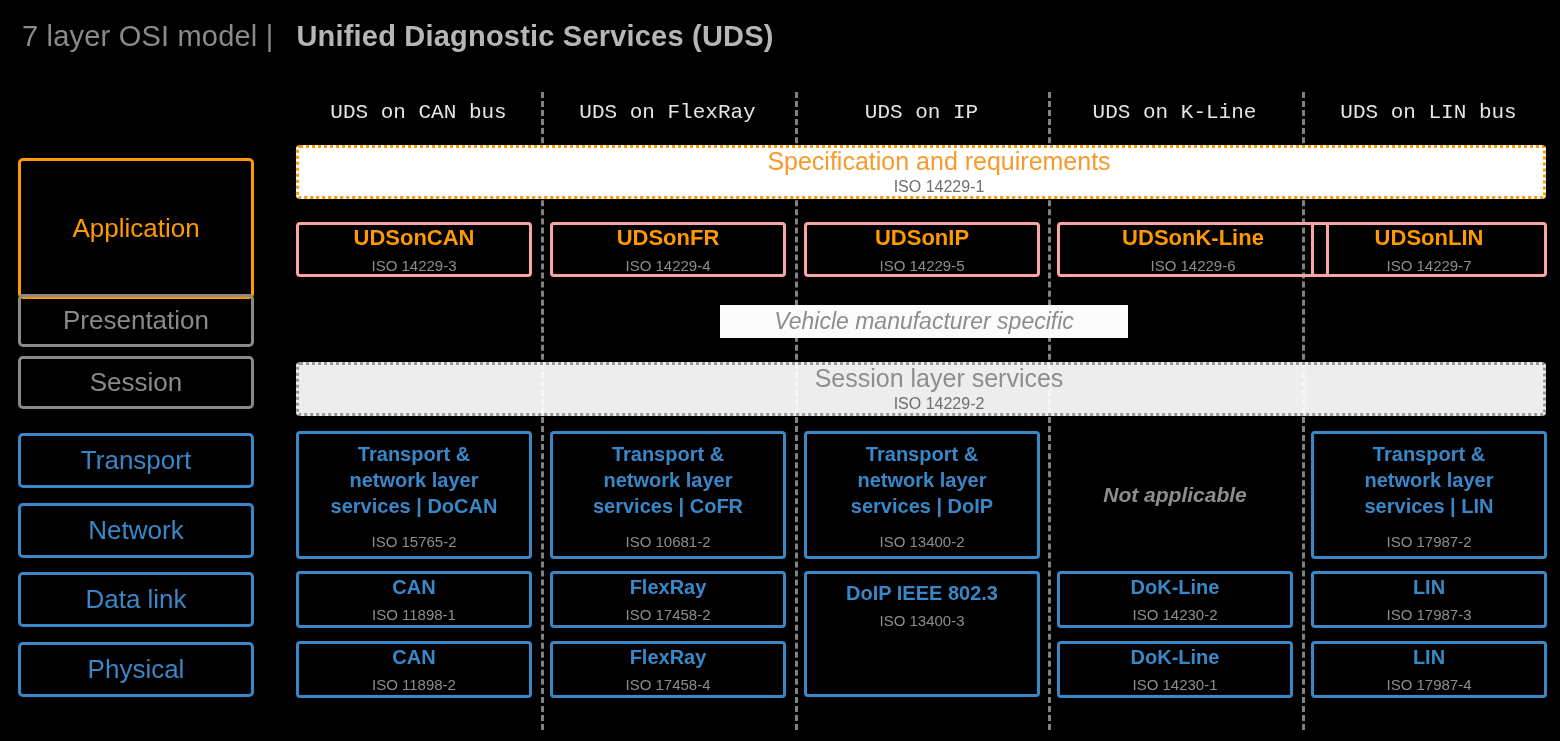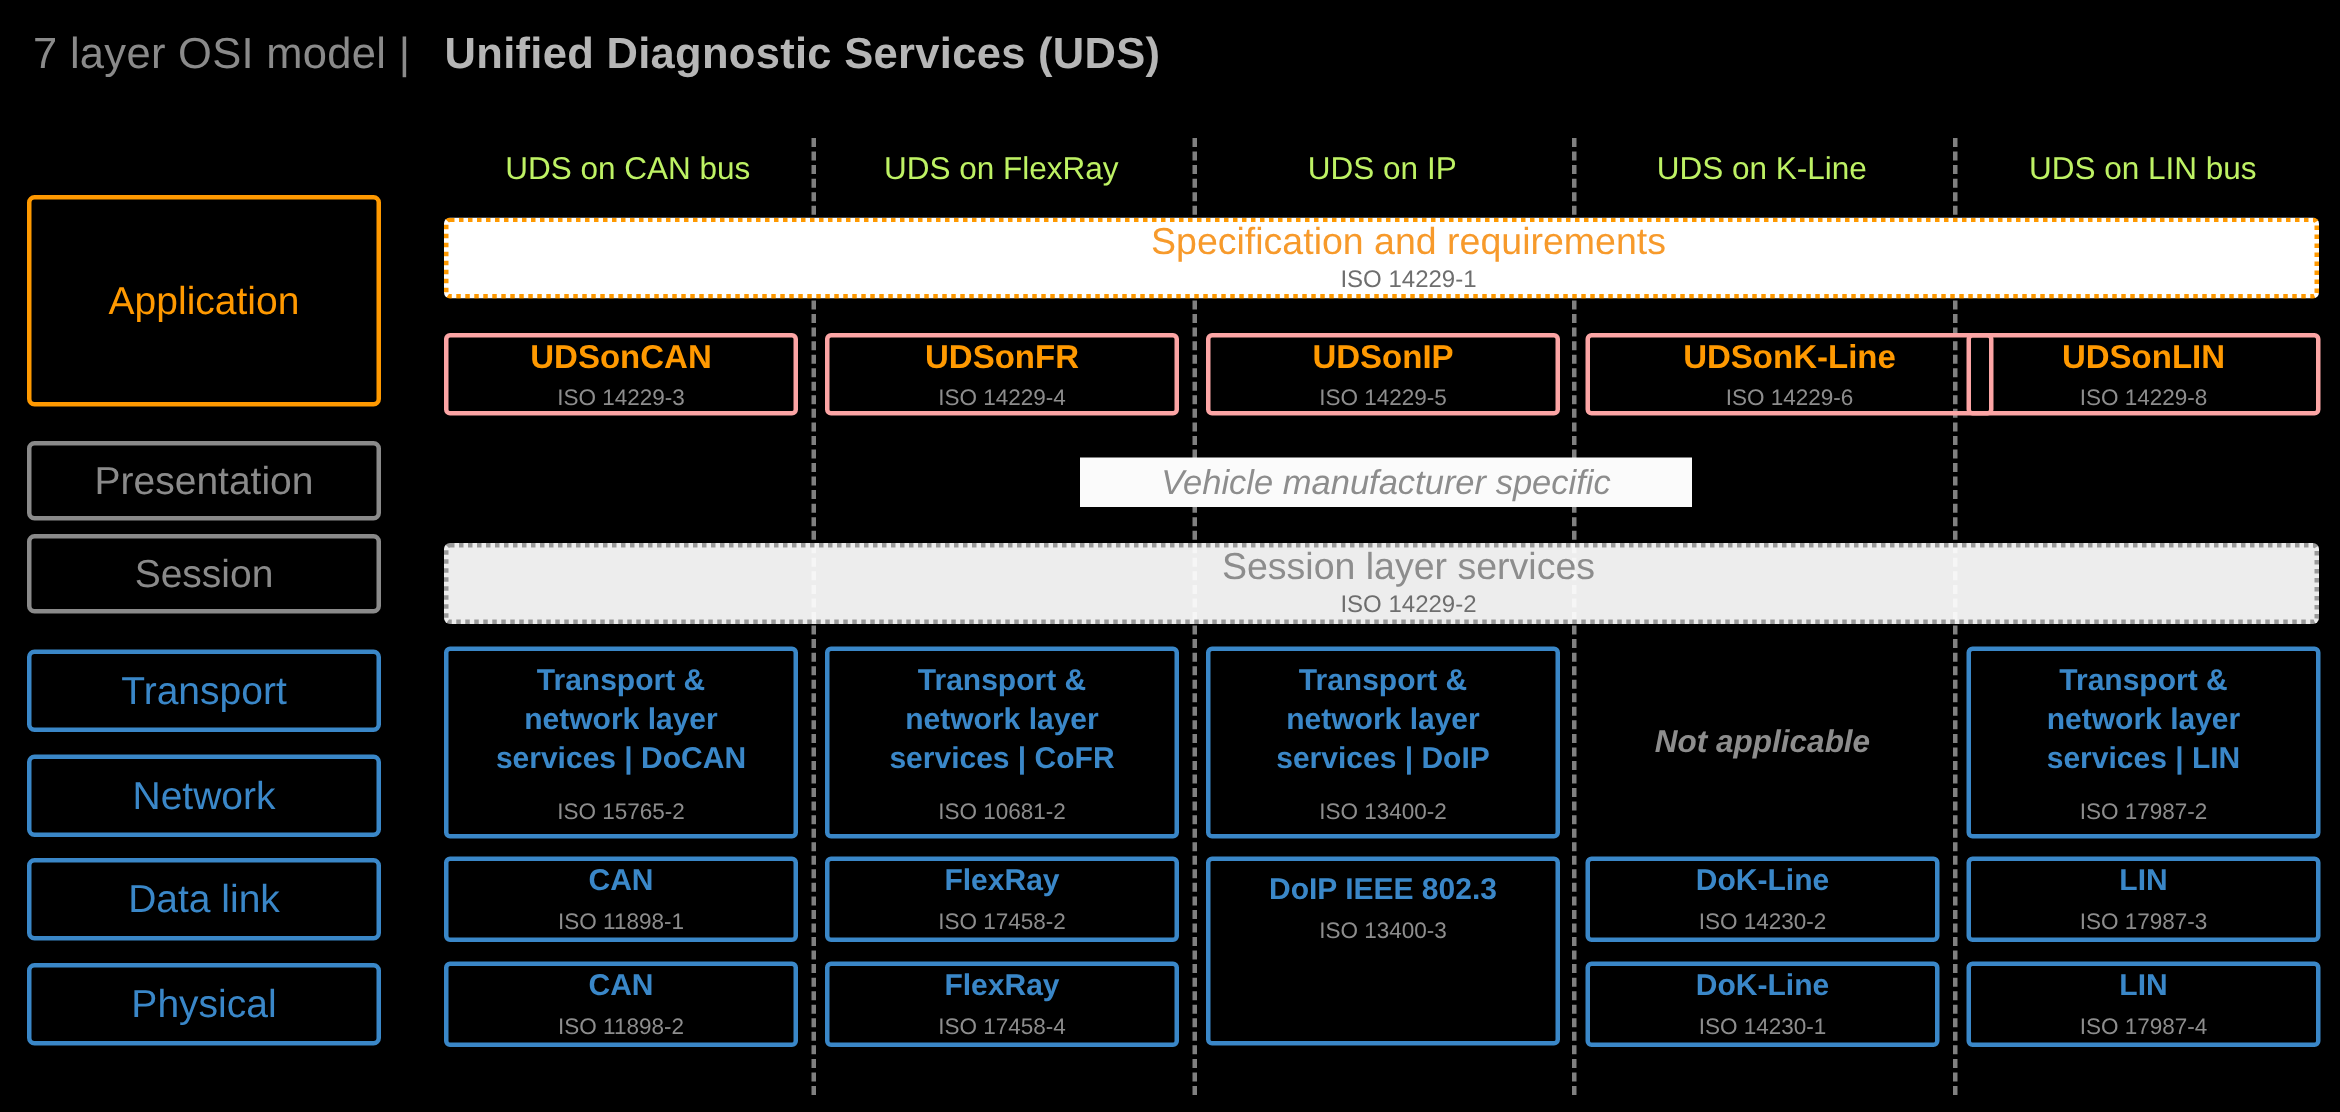--- a/index.html
+++ b/index.html
@@ -14,22 +14,22 @@
   #root { position: relative; width: 1560px; height: 741px; }
 
   
   .title { position: absolute; left: 22px; top: 20px; white-space: nowrap; }
   .title .t1 { color: #8a8a8a; font-size: 29px; font-weight: 400; letter-spacing: .2px; }
   .title .t2 { color: #b6b6b6; font-size: 29px; font-weight: 700; letter-spacing: .2px; }
 
   
   .colhead {
     position: absolute; top: 98px; height: 30px;
-    color: #bef264; font-size: 21px; text-align: center;
-    line-height: 30px; white-space: nowrap;
+    color: #e5e5e5; font-size: 21px; text-align: center;
+    line-height: 30px; white-space: nowrap; font-family: Liberation Mono, monospace;
   }
 
   
   .vdiv {
     position: absolute; top: 92px; height: 638px; width: 0;
     border-left: 3px dashed #808080;
   }
 
   
   .osi {
@@ -110,21 +110,21 @@
   <div class="colhead" style="left:545px; width:245px;">UDS on FlexRay</div>
   <div class="colhead" style="left:799px; width:245px;">UDS on IP</div>
   <div class="colhead" style="left:1052px;width:245px;">UDS on K-Line</div>
   <div class="colhead" style="left:1306px;width:245px;">UDS on LIN bus</div>
 
   <div class="vdiv" style="left:541px;"></div>
   <div class="vdiv" style="left:795px;"></div>
   <div class="vdiv" style="left:1048px;"></div>
   <div class="vdiv" style="left:1302px;"></div>
 
-  <div class="osi orange" style="top:130px; height:141px;">
+  <div class="osi orange" style="top:158px; height:141px;">
     <span>Application</span>
   </div>
   <div class="osi grey" style="top:294px; height:53px;">
     <span>Presentation</span>
   </div>
   <div class="osi grey" style="top:356px; height:53px;">
     <span>Session</span>
   </div>
   <div class="osi blue" style="top:433px; height:55px;">
     <span>Transport</span>
@@ -155,21 +155,21 @@
   <div class="cell orange" style="left:804px; top:222px; width:236px; height:55px;">
     <span class="main"><span>UDSon</span><span class="strong">IP</span></span>
     <span class="iso">ISO 14229-5</span>
   </div>
   <div class="cell orange" style="left:1057px; top:222px; width:272px; height:55px;">
     <span class="main"><span>UDSon</span><span class="strong">K-Line</span></span>
     <span class="iso">ISO 14229-6</span>
   </div>
   <div class="cell orange" style="left:1311px; top:222px; width:236px; height:55px;">
     <span class="main"><span>UDSon</span><span class="strong">LIN</span></span>
-    <span class="iso">ISO 14229-8</span>
+    <span class="iso">ISO 14229-7</span>
   </div>
 
   <div class="vms" style="left:720px; top:305px; width:408px; height:33px;">Vehicle manufacturer specific</div>
 
   <div class="banner session" style="left:296px; top:362px; width:1250px; height:54px;">
     <span class="main">Session layer services</span>
     <span class="iso">ISO 14229-2</span>
   </div>
 
   <div class="cell blue multi" style="left:296px; top:431px; width:236px; height:128px;">

